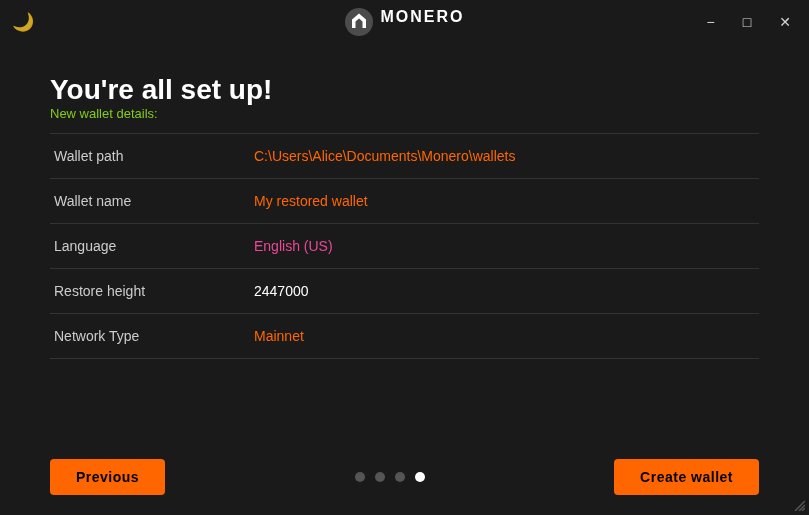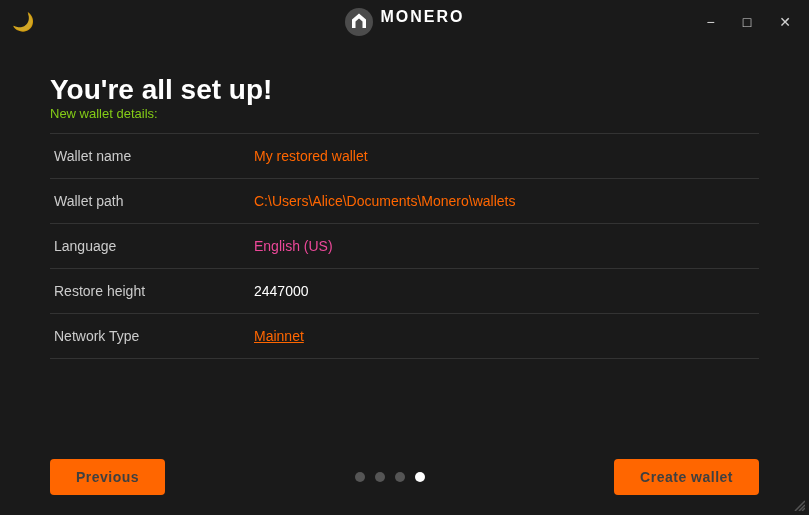--- a/index.html
+++ b/index.html
@@ -129,21 +129,21 @@
       left: 0;
       right: 0;
       display: flex;
       align-items: center;
       justify-content: space-between;
       padding: 0 50px;
     }
 
     .nav-button {
       background-color: #ff6600;
-      color: #404040;
+      color: #000000;
       border: none;
       border-radius: 4px;
       padding: 10px 26px;
       font-size: 14px;
       font-weight: bold;
       cursor: pointer;
       letter-spacing: 0.5px;
     }
 
     
@@ -204,38 +204,38 @@
   </div>
 </div>
 
 <div class="main-content">
   <h1 class="page-title">You're all set up!</h1>
   <p class="page-subtitle">New wallet details:</p>
 
   <table class="details-table">
     <tbody id="details-tbody">
     <tr>
+          <td>Wallet path</td>
+          <td style="color: rgb(255, 102, 0);">C:\Users\Alice\Documents\Monero\wallets</td>
+        </tr>
+        <tr>
           <td>Wallet name</td>
           <td style="color: rgb(255, 102, 0);">My restored wallet</td>
         </tr>
         <tr>
-          <td>Wallet path</td>
-          <td style="color: rgb(255, 102, 0);">C:\Users\Alice\Documents\Monero\wallets</td>
-        </tr>
-        <tr>
           <td>Language</td>
           <td style="color: #ec4899;">English (US)</td>
         </tr>
         <tr>
           <td>Restore height</td>
           <td style="color: rgb(255, 255, 255);">2447000</td>
         </tr>
         <tr>
           <td>Network Type</td>
-          <td style="color: rgb(255, 102, 0); text-decoration: underline;">Mainnet</td>
+          <td style="color: rgb(255, 102, 0);">Mainnet</td>
         </tr>
       </tbody>
   </table>
 </div>
 
 <div class="bottom-bar">
   <button class="nav-button">Previous</button>
 
   <div class="pagination-dots">
     <div class="dot"></div>

